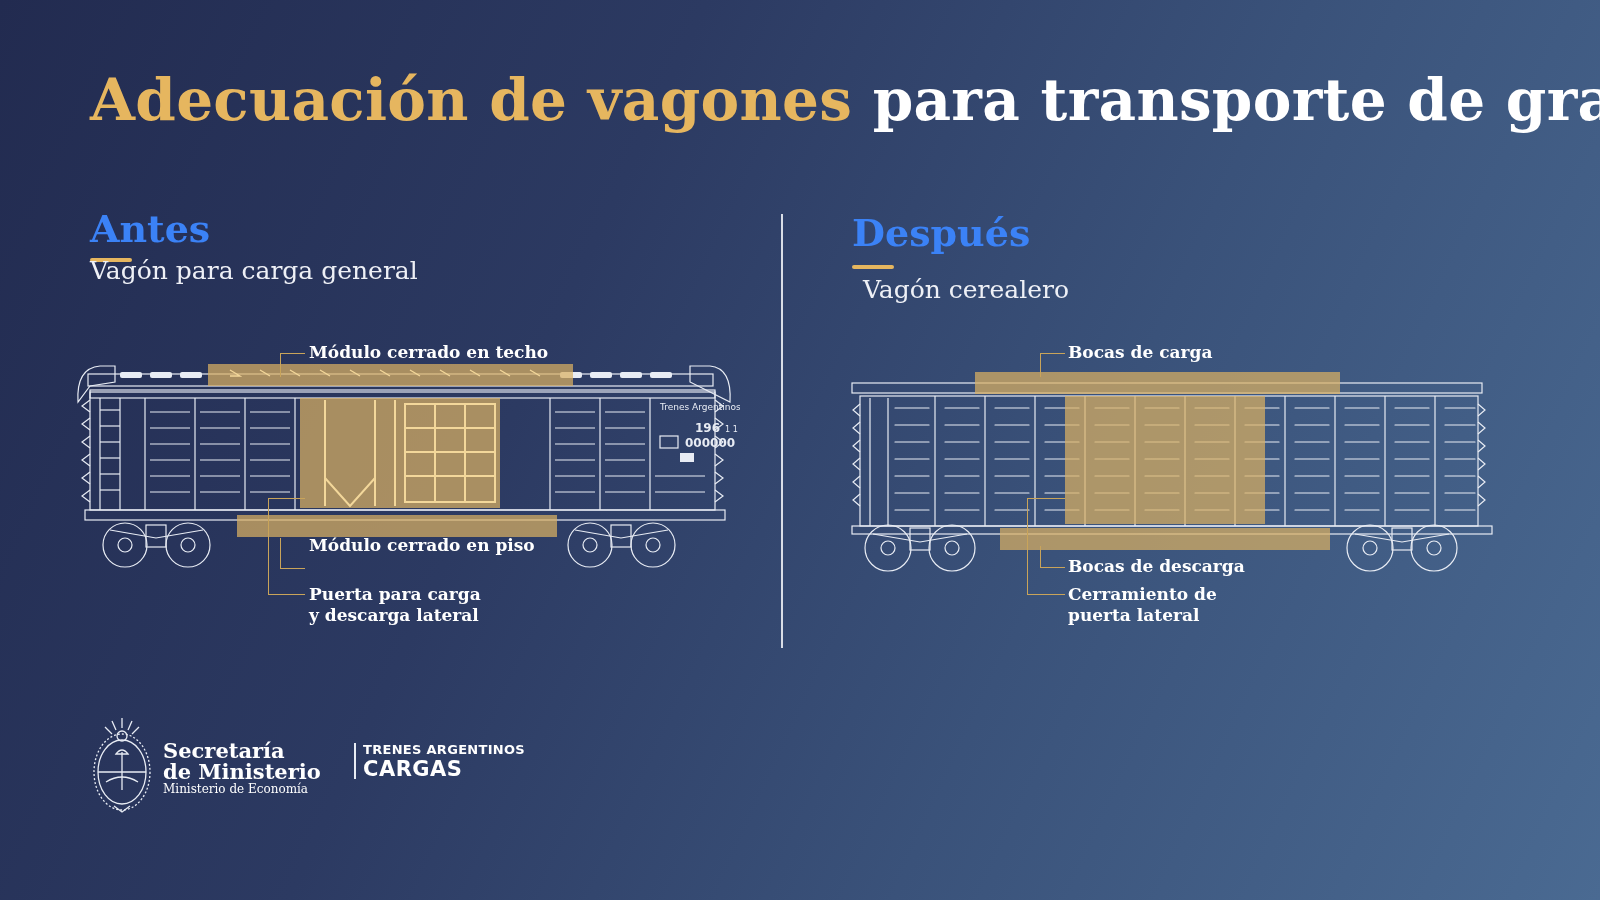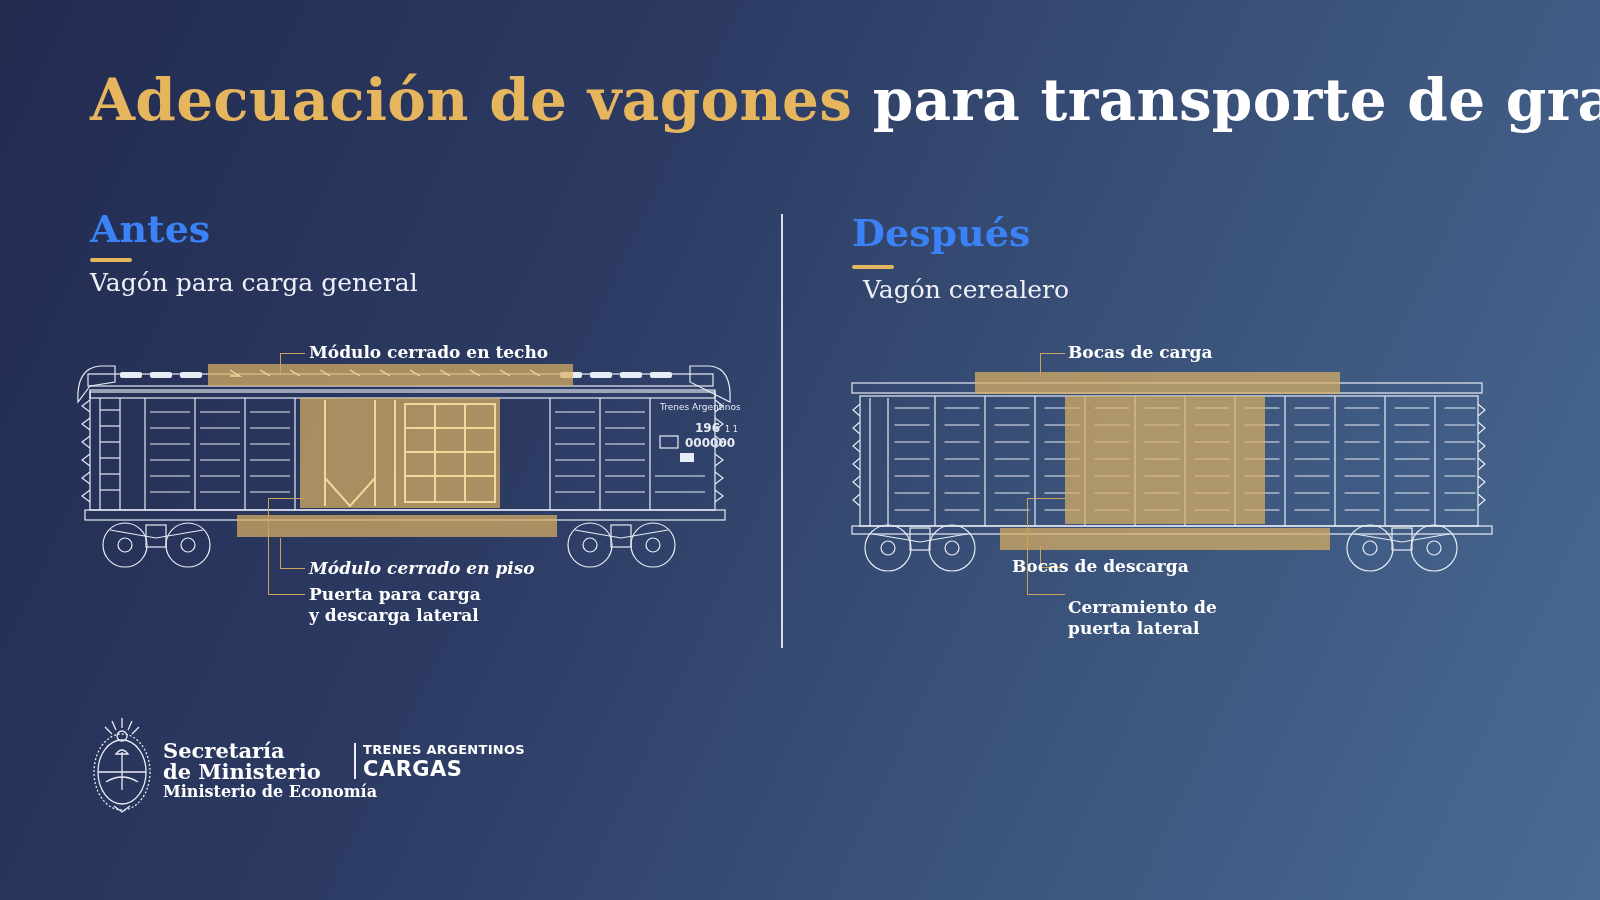--- a/index.html
+++ b/index.html
@@ -13,35 +13,35 @@
   .sec-title{font-size:38px;font-weight:bold;color:#3b82f6;}
   .sec-rule{height:4px;width:42px;background:#e6b65f;border-radius:2px;}
   .sec-sub{font-size:25px;color:#eef0f6;}
   .divider{left:781px;top:214px;width:2px;height:434px;background:#d9dde6;}
   .lbl{font-size:17px;font-weight:bold;color:#fff;white-space:nowrap;line-height:21px;}
   .conn{border-color:#c9a45a;border-style:solid;border-width:0;}
   svg .w{stroke:#e8ecf4;fill:none;stroke-width:1.2;}
   svg .wf{fill:#e8ecf4;}
   .hl{fill:#d9b062;opacity:0.72;}
   .logo-text1{font-size:21px;font-weight:bold;line-height:21px;}
-  .logo-text2{font-size:16px;font-weight:bold;}
+  .logo-text2{font-size:12px;}
   .ta1{font-family:"DejaVu Sans","Liberation Sans",sans-serif;font-weight:bold;font-size:13px;letter-spacing:0.3px;}
   .ta2{font-family:"DejaVu Sans","Liberation Sans",sans-serif;font-weight:bold;font-size:21px;letter-spacing:0.5px;}
 </style>
 </head>
 <body>
 
 <div class="abs title">
   <span class="gold">Adecuación de vagones</span>
   <span class="white">para transporte de granos</span>
 </div>
 
 <div class="abs sec-title" style="left:90px;top:206px;">Antes</div>
 <div class="abs sec-rule" style="left:90px;top:258px;"></div>
-<div class="abs sec-sub" style="left:90px;top:268px;">Vagón para carga general</div>
+<div class="abs sec-sub" style="left:90px;top:256px;">Vagón para carga general</div>
 
 <svg class="abs" style="left:70px;top:360px;" width="670" height="220" viewBox="0 0 670 220">
 
   <rect class="w" x="18" y="14" width="625" height="12"></rect>
   <g class="wf">
     <rect x="50" y="12" width="22" height="6" rx="2"></rect>
       <rect x="80" y="12" width="22" height="6" rx="2"></rect>
       <rect x="110" y="12" width="22" height="6" rx="2"></rect>
     <rect x="490" y="12" width="22" height="6" rx="2"></rect>
       <rect x="520" y="12" width="22" height="6" rx="2"></rect>
@@ -155,21 +155,21 @@
   </g>
   <g stroke="#f3d79a" stroke-width="1.3" fill="none">
     <path d="M160 10 l10 6 l-10 0 M190 10 l10 6 M220 10 l10 6 M250 10 l10 6 M280 10 l10 6 M310 10 l10 6 M340 10 l10 6 M370 10 l10 6 M400 10 l10 6 M430 10 l10 6 M460 10 l10 6"></path>
   </g>
 </svg>
 
 <div class="abs conn" style="left:280px;top:353px;width:24px;height:23px;border-left-width:1.5px;border-top-width:1.5px;"></div>
 <div class="abs lbl" style="left:309px;top:342px;">Módulo cerrado en techo</div>
 
 <div class="abs conn" style="left:280px;top:538px;width:24px;height:30px;border-left-width:1.5px;border-bottom-width:1.5px;"></div>
-<div class="abs lbl" style="left:309px;top:558px;font-style:italic;">Módulo cerrado en piso</div>
+<div class="abs lbl" style="left:309px;top:535px;">Módulo cerrado en piso</div>
 
 <div class="abs conn" style="left:268px;top:498px;width:36px;height:95px;border-left-width:1.5px;border-bottom-width:1.5px;border-top-width:1.5px;"></div>
 <div class="abs lbl" style="left:309px;top:584px;">
   <div>Puerta para carga</div>
   <div>y descarga lateral</div>
 </div>
 
 <div class="abs divider"></div>
 
 <div class="abs sec-title" style="left:852px;top:210px;">Después</div>
@@ -224,24 +224,24 @@
   </g>
   <rect class="hl" x="135" y="4" width="365" height="22"></rect>
   <rect class="hl" x="225" y="28" width="200" height="128"></rect>
   <rect class="hl" x="160" y="160" width="330" height="22"></rect>
 </svg>
 
 <div class="abs conn" style="left:1040px;top:353px;width:24px;height:23px;border-left-width:1.5px;border-top-width:1.5px;"></div>
 <div class="abs lbl" style="left:1068px;top:342px;">Bocas de carga</div>
 
 <div class="abs conn" style="left:1040px;top:546px;width:24px;height:21px;border-left-width:1.5px;border-bottom-width:1.5px;"></div>
-<div class="abs lbl" style="left:1012px;top:556px;">Bocas de descarga</div>
+<div class="abs lbl" style="left:1068px;top:556px;">Bocas de descarga</div>
 
 <div class="abs conn" style="left:1027px;top:498px;width:37px;height:95px;border-left-width:1.5px;border-bottom-width:1.5px;border-top-width:1.5px;"></div>
-<div class="abs lbl" style="left:1068px;top:597px;">
+<div class="abs lbl" style="left:1068px;top:584px;">
   <div>Cerramiento de</div>
   <div>puerta lateral</div>
 </div>
 
 <svg class="abs" style="left:90px;top:712px;" width="64" height="104" viewBox="0 0 64 104">
   <g stroke="#e8ecf4" fill="none" stroke-width="1.3">
     <path d="M32 6 l0 10 M22 9 l4 9 M42 9 l-4 9 M15 15 l7 7 M49 15 l-7 7"></path>
     <circle cx="32" cy="24" r="5"></circle>
     <ellipse cx="32" cy="60" rx="24" ry="32"></ellipse>
     <ellipse cx="32" cy="60" rx="28" ry="38" stroke-dasharray="2 2"></ellipse>

